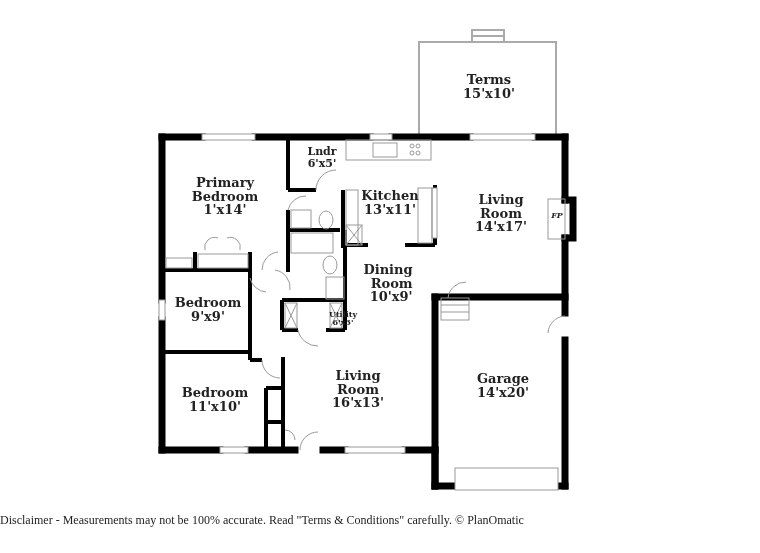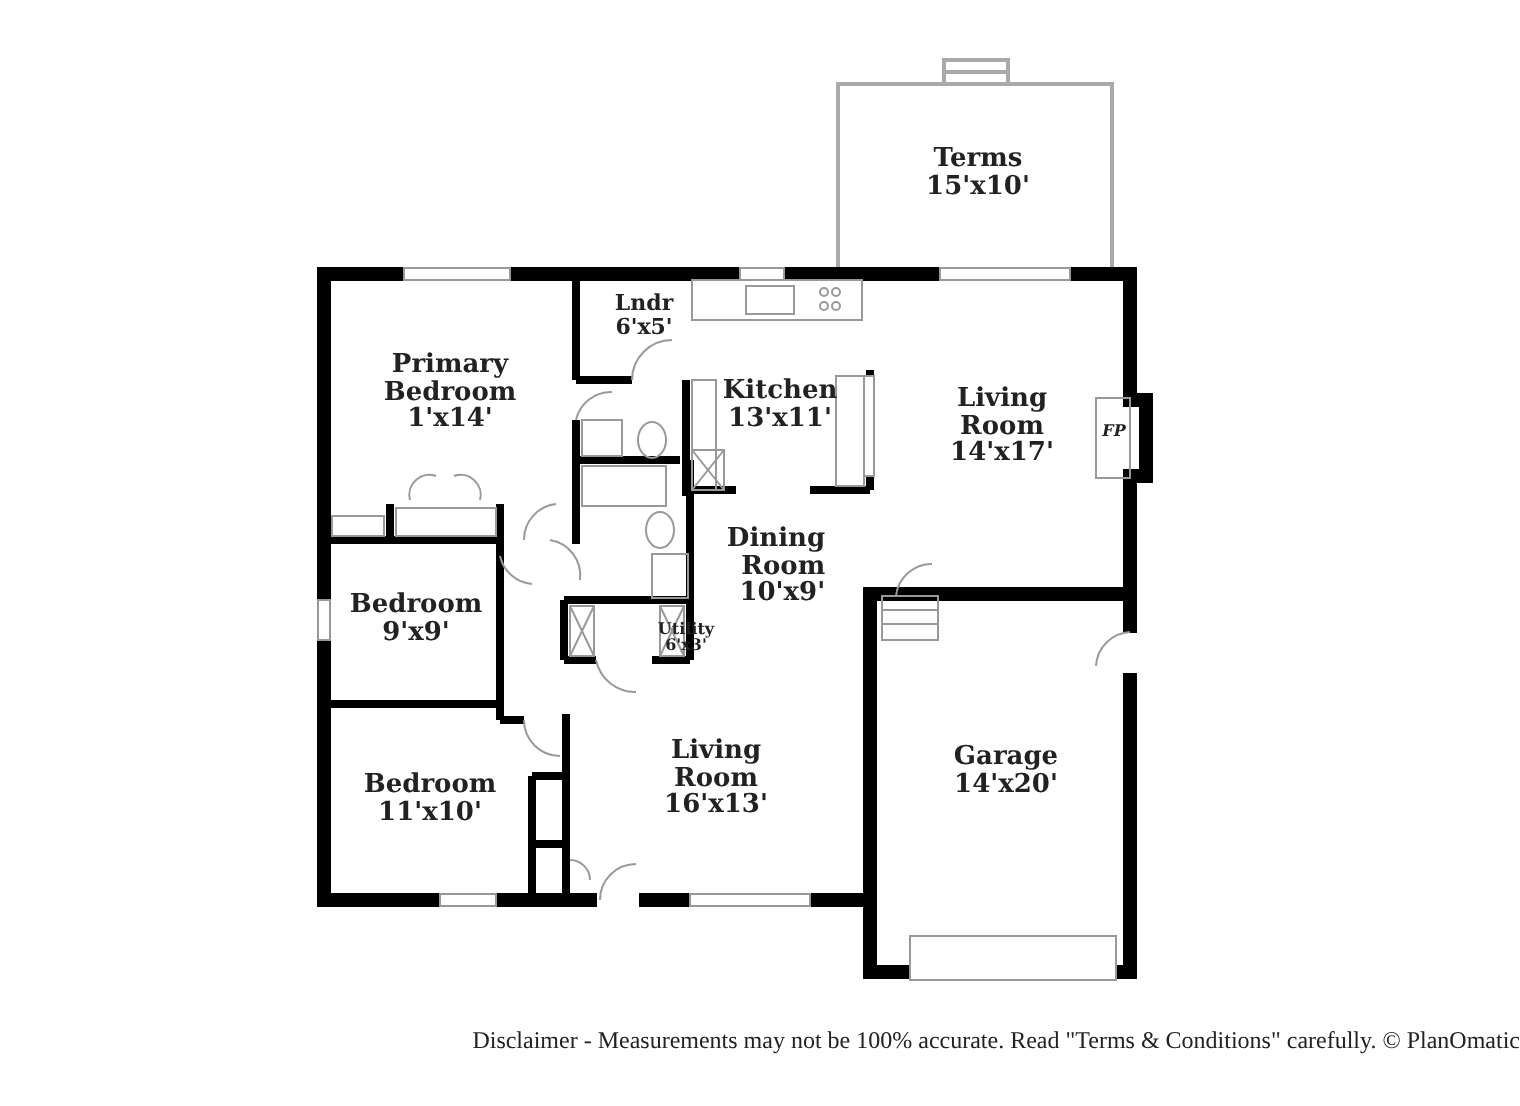--- a/index.html
+++ b/index.html
@@ -3,21 +3,21 @@
 <meta charset="utf-8">
 <style>
   html, body { margin: 0; padding: 0; background: #ffffff; }
   body { width: 760px; height: 553px; position: relative; overflow: hidden; font-family: "DejaVu Serif", serif; }
   #plan { position: absolute; left: 0; top: 0; width: 760px; height: 553px; }
   .room-label { position: absolute; text-align: center; font-family: "DejaVu Serif", serif; font-weight: bold; color: #222; line-height: 1.05; transform: translateX(-50%); white-space: nowrap; }
   .room-label .name { font-size: 13px; display: block; }
   .room-label .dims { font-size: 13px; display: block; }
   .room-label.small .name, .room-label.small .dims { font-size: 8px; }
   .room-label.fp .name { font-size: 8px; font-style: italic; }
-  #disclaimer { position: absolute; left: 0; width: 760px; top: 513px; text-align: right; font-family: "Liberation Serif", serif; font-size: 12px; color: #222; }
+  #disclaimer { position: absolute; left: 0; width: 760px; top: 513px; text-align: left; font-family: "Liberation Serif", serif; font-size: 12px; color: #222; }
 </style>
 </head>
 <body>
 
 <svg id="plan" viewBox="0 0 760 553" xmlns="http://www.w3.org/2000/svg">
 
   <g fill="none" stroke="#aaa" stroke-width="2">
     <rect x="419" y="42" width="137" height="95"></rect>
     <rect x="472" y="30" width="32" height="12"></rect>
     <line x1="472" y1="36" x2="504" y2="36"></line>

